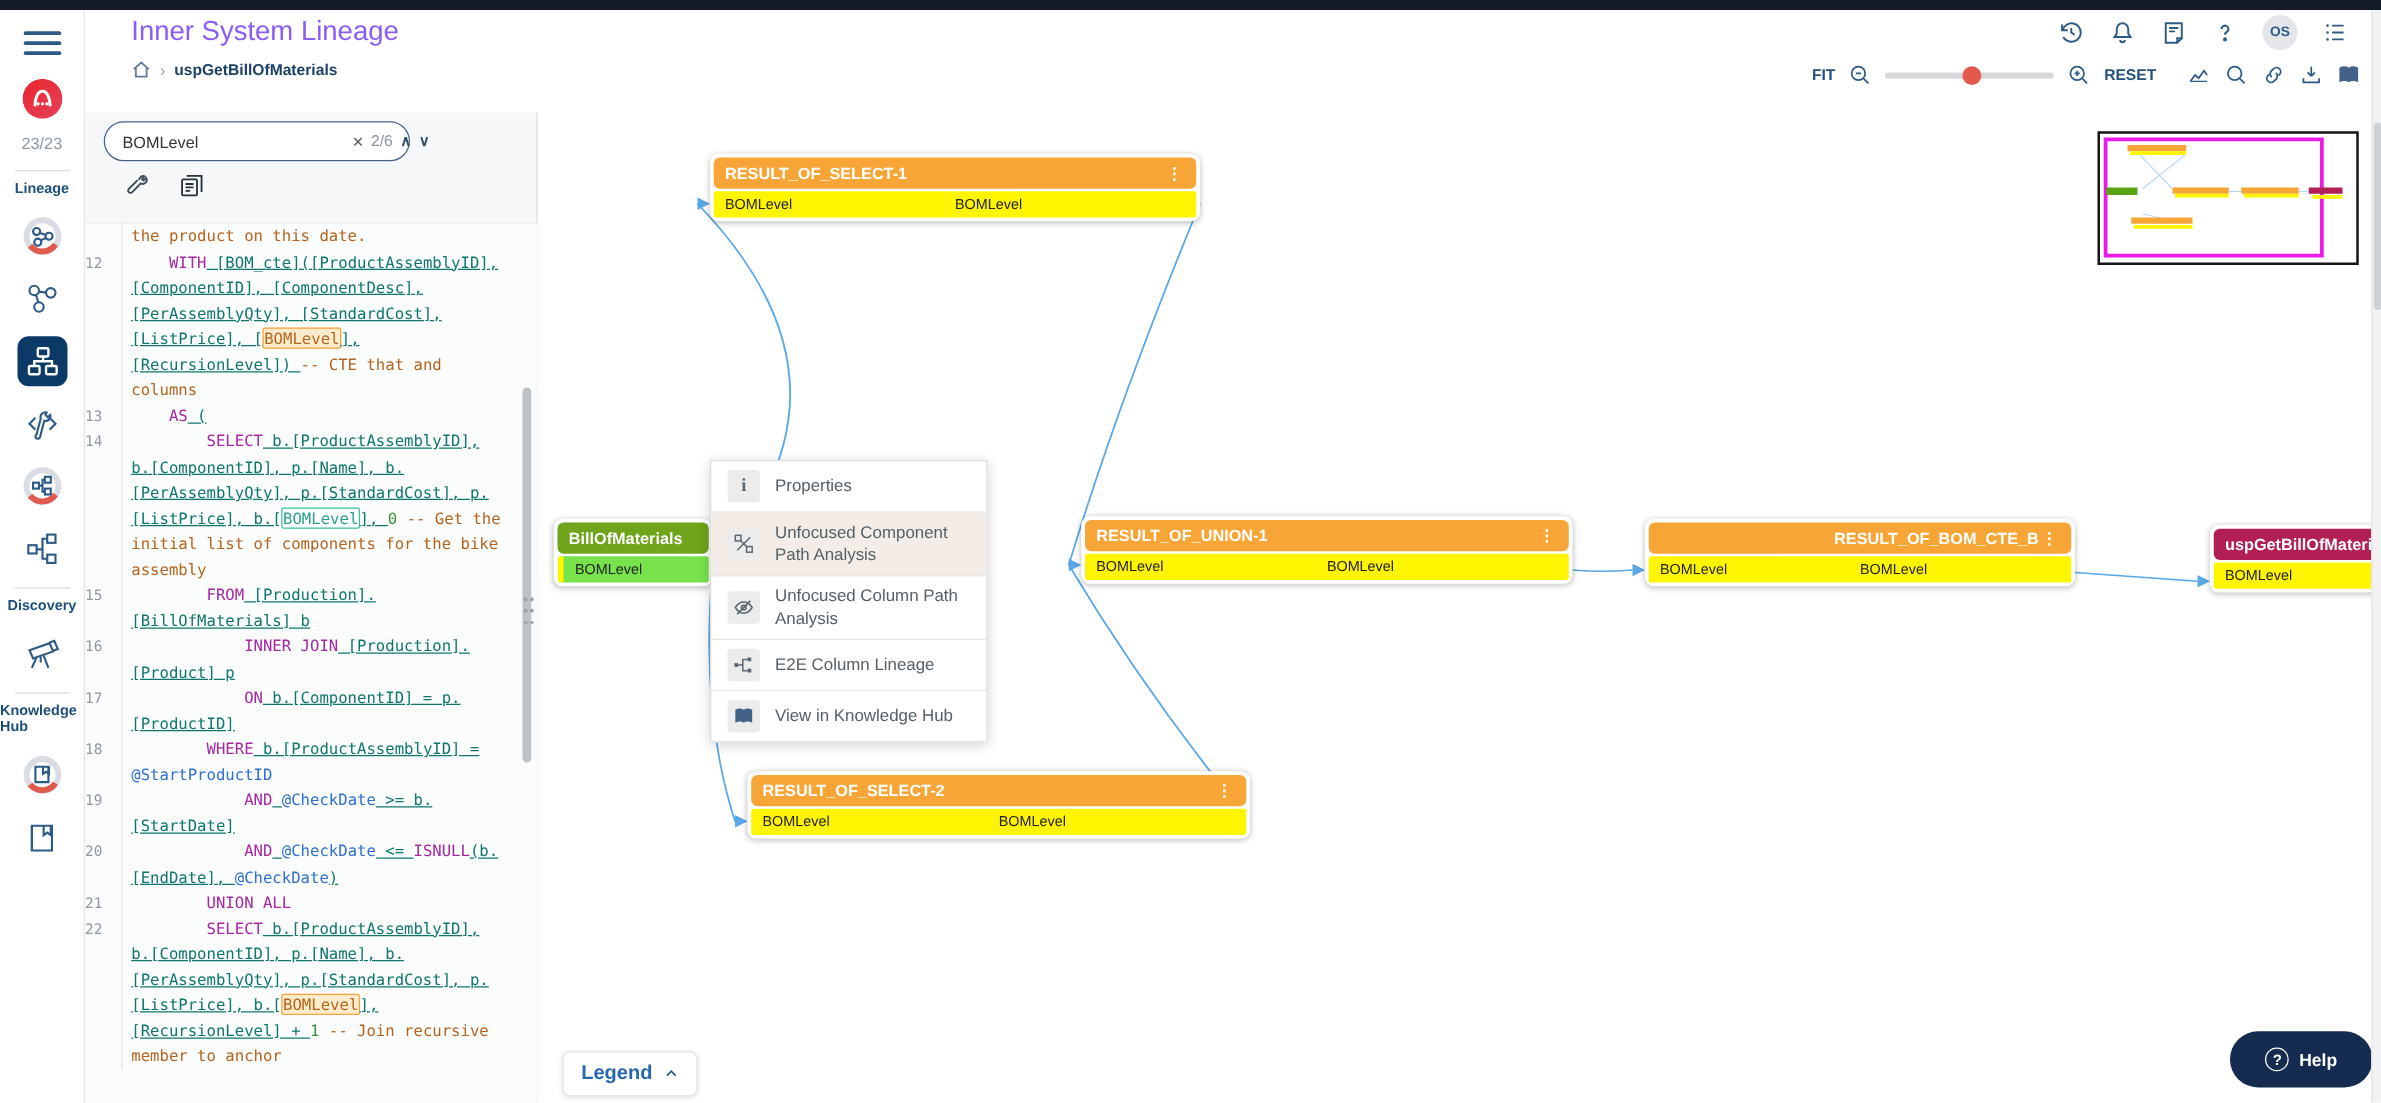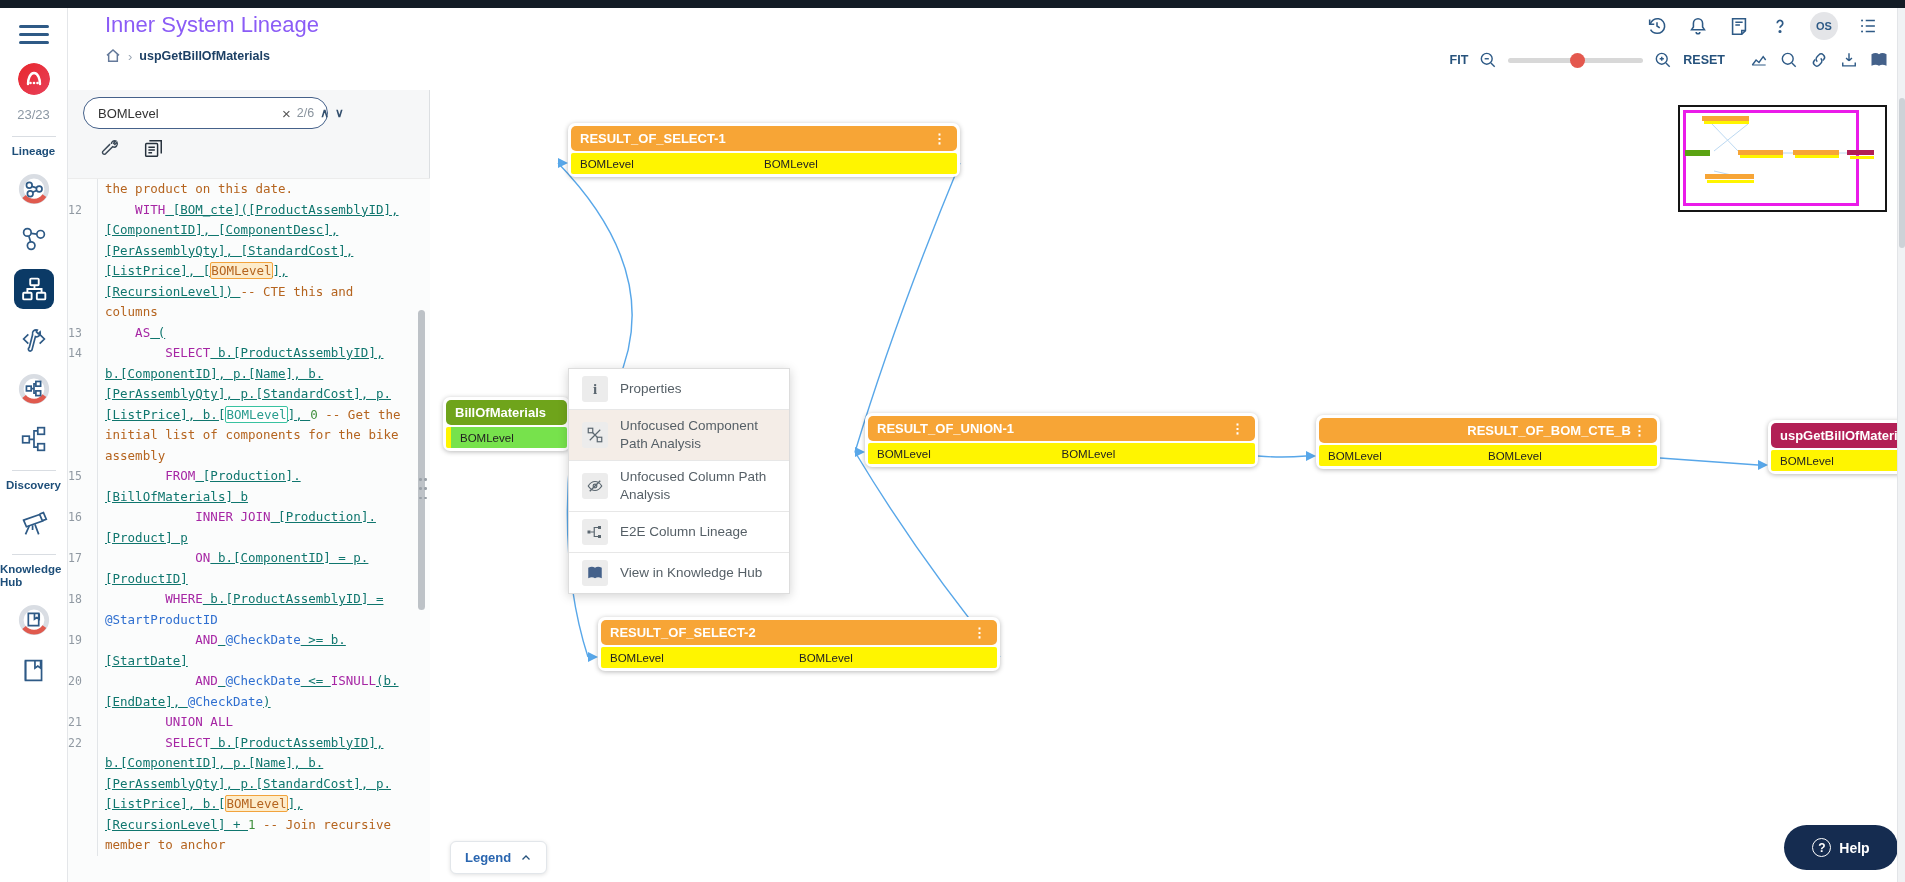--- a/index.html
+++ b/index.html
@@ -100,21 +100,21 @@
   
   .minimap{position:absolute;left:1248px;top:15px;width:209px;height:107px;background:#fff;
     border:2px solid #151515;z-index:8;cursor:pointer;}
   .mm-view{position:absolute;left:3px;top:3px;width:176px;height:96px;border:3px solid #ea1be9;}
   .mm-bar{position:absolute;}
 
   
   .legend-btn{position:absolute;left:20px;top:751px;background:#fff;border:1px solid #e2e6ea;
     border-radius:6px;box-shadow:0 1px 4px rgba(0,0,0,.12);padding:8px 14px;display:flex;
     align-items:center;gap:9px;cursor:pointer;z-index:9;}
-  .legend-btn .txt{color:#2a66b0;font-weight:bold;font-size:13px;}
+  .legend-btn .txt{color:#2a66b0;font-weight:bold;font-size:16px;}
   .help-btn{position:absolute;left:1354px;top:735px;width:114px;height:45px;background:#152c50;
     border-radius:24px;display:flex;align-items:center;justify-content:center;gap:8px;
     cursor:pointer;z-index:9;}
   .help-q{width:19px;height:19px;border:1.6px solid #fff;border-radius:50%;color:#fff;
     font-size:12px;font-weight:bold;display:flex;align-items:center;justify-content:center;}
   .help-txt{color:#fff;font-weight:bold;font-size:14px;}
 
   
   .page-scroll{position:absolute;right:0;top:8px;width:8px;height:874px;background:#f0f2f4;
     border-left:1px solid #e3e5e8;z-index:40;}
@@ -330,21 +330,21 @@
         <path d="M8 3h13v14"></path>
         <path d="M7 10h7M7 13h7M7 16h4"></path>
     </svg>
   </div>
   <div class="code-area" id="code-area">
       <div class="code-line"><span class="ln"></span><span class="lc"><span class="tok-c">the product on this date.</span></span></div>
       <div class="code-line"><span class="ln">12</span><span class="lc"><span class="tok-k">    WITH</span><span class="tok-p"> [BOM_cte]([ProductAssemblyID],</span></span></div>
       <div class="code-line"><span class="ln"></span><span class="lc"><span class="tok-p">[ComponentID], [ComponentDesc],</span></span></div>
       <div class="code-line"><span class="ln"></span><span class="lc"><span class="tok-p">[PerAssemblyQty], [StandardCost],</span></span></div>
       <div class="code-line"><span class="ln"></span><span class="lc"><span class="tok-p">[ListPrice], [</span><span class="tok-mo">BOMLevel</span><span class="tok-p">],</span></span></div>
-      <div class="code-line"><span class="ln"></span><span class="lc"><span class="tok-p">[RecursionLevel]) </span><span class="tok-c">-- CTE this and</span></span></div>
+      <div class="code-line"><span class="ln"></span><span class="lc"><span class="tok-p">[RecursionLevel]) </span><span class="tok-c">-- CTE that and</span></span></div>
       <div class="code-line"><span class="ln"></span><span class="lc"><span class="tok-c">columns</span></span></div>
       <div class="code-line"><span class="ln">13</span><span class="lc"><span class="tok-k">    AS</span><span class="tok-p"> (</span></span></div>
       <div class="code-line"><span class="ln">14</span><span class="lc"><span class="tok-k">        SELECT</span><span class="tok-p"> b.[ProductAssemblyID],</span></span></div>
       <div class="code-line"><span class="ln"></span><span class="lc"><span class="tok-p">b.[ComponentID], p.[Name], b.</span></span></div>
       <div class="code-line"><span class="ln"></span><span class="lc"><span class="tok-p">[PerAssemblyQty], p.[StandardCost], p.</span></span></div>
       <div class="code-line"><span class="ln"></span><span class="lc"><span class="tok-p">[ListPrice], b.[</span><span class="tok-mg">BOMLevel</span><span class="tok-p">], </span><span class="tok-n">0</span><span class="tok-c"> -- Get the</span></span></div>
       <div class="code-line"><span class="ln"></span><span class="lc"><span class="tok-c">initial list of components for the bike</span></span></div>
       <div class="code-line"><span class="ln"></span><span class="lc"><span class="tok-c">assembly</span></span></div>
       <div class="code-line"><span class="ln">15</span><span class="lc"><span class="tok-k">        FROM</span><span class="tok-p"> [Production].</span></span></div>
       <div class="code-line"><span class="ln"></span><span class="lc"><span class="tok-p">[BillOfMaterials] b</span></span></div>
@@ -395,21 +395,21 @@
       <div class="node" style="left: 138px; top: 33px; width: 392px;">
         <div class="node-header" style="background: rgb(247, 165, 54);">
           <span>RESULT_OF_SELECT-1</span>
           <span class="node-dots">⋮</span>
         </div>
         <div class="node-row" style="background: rgb(255, 245, 0);">
           <span>BOMLevel</span>
           <span>BOMLevel</span>
         </div>
       </div>
-      <div class="node" style="left: 13px; top: 307px; width: 127px;">
+      <div class="node" style="left: 13px; top: 325px; width: 127px;">
         <div class="node-header" style="background: rgb(111, 164, 27);">
           <span>BillOfMaterials</span>
         </div>
         <div class="node-row" style="background: rgb(119, 226, 76); border-left: 5px solid rgb(255, 245, 0);">
           <span>BOMLevel</span>
         </div>
       </div>
       <div class="node" style="left: 435px; top: 323px; width: 393px;">
         <div class="node-header" style="background: rgb(247, 165, 54);">
           <span>RESULT_OF_UNION-1</span>

